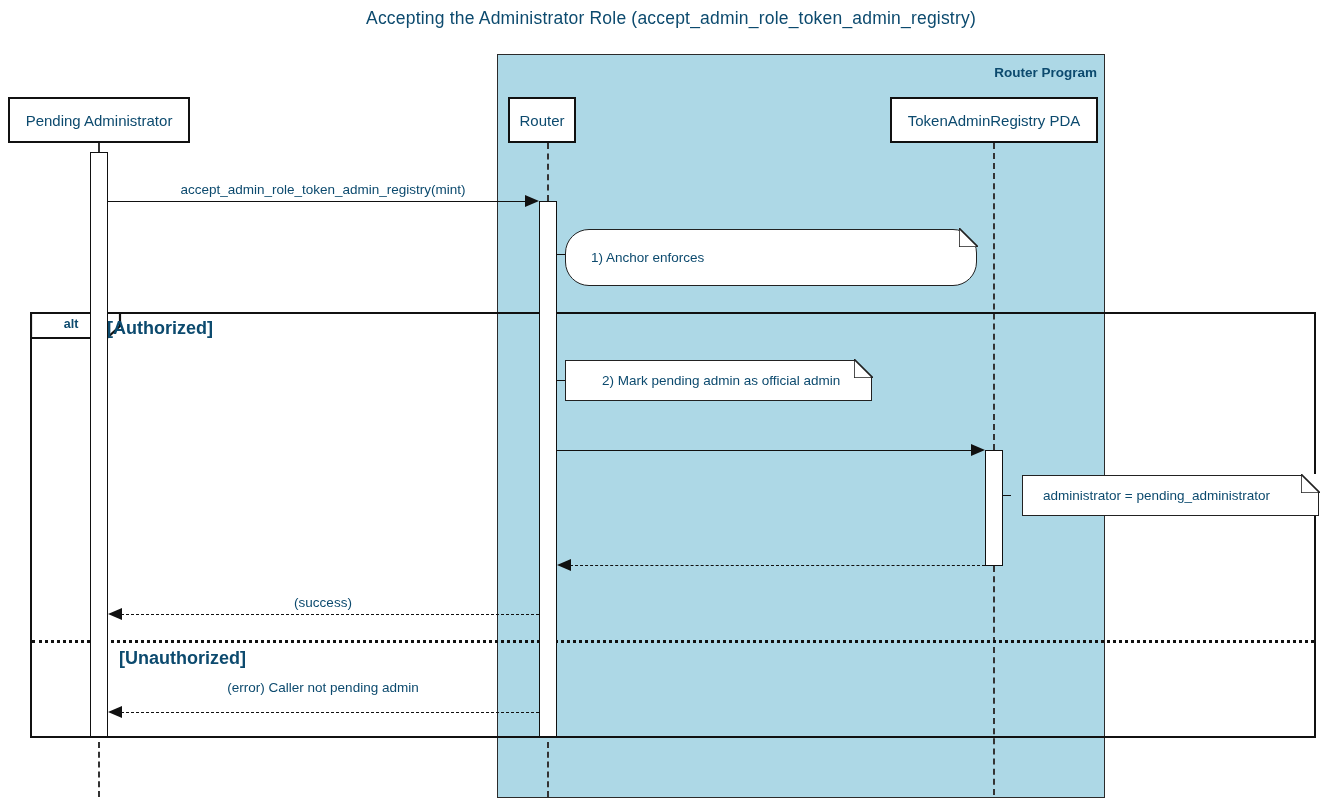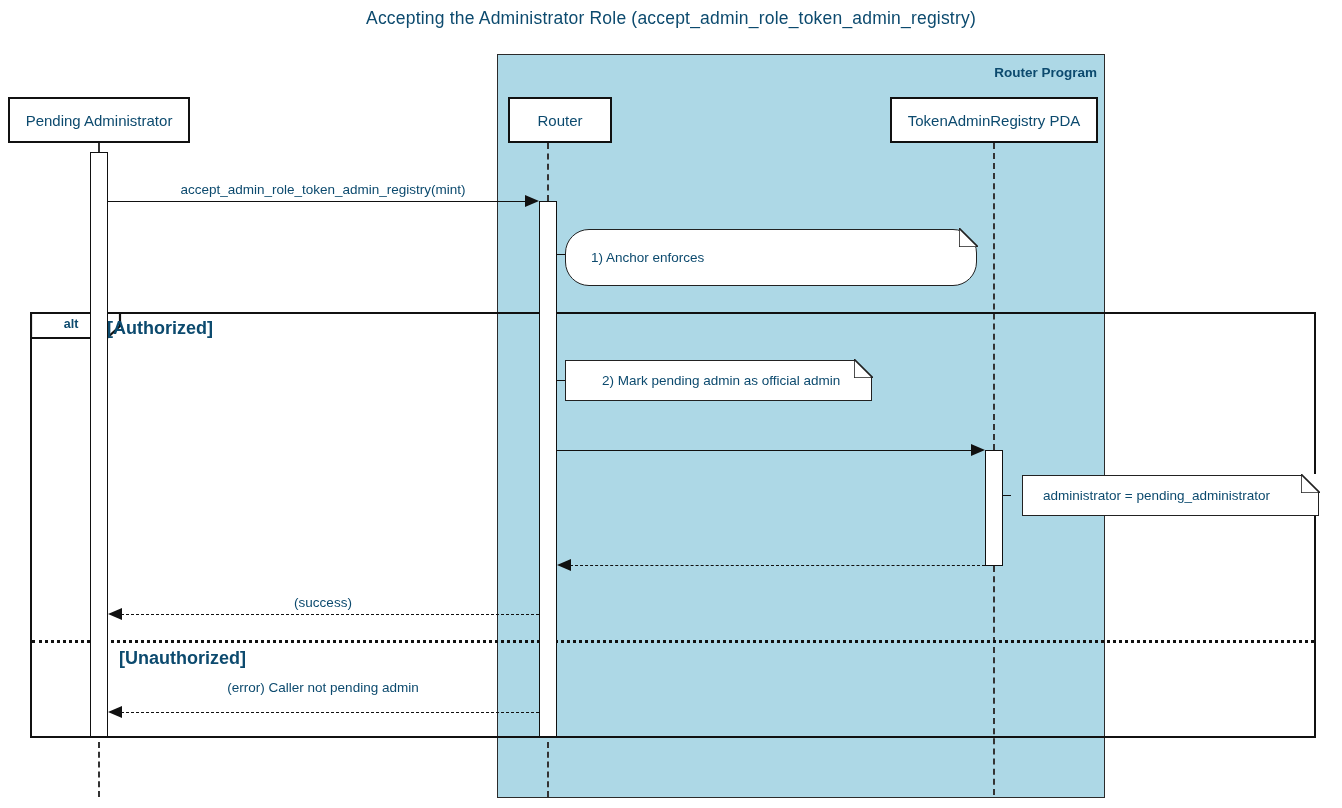--- a/index.html
+++ b/index.html
@@ -76,21 +76,21 @@
   <div class="lifeline solid" style="left:98px;top:143px;height:10px;"></div>
   <div class="lifeline" style="left:98px;top:742px;height:55px;"></div>
   <div class="lifeline" style="left:547px;top:143px;height:58px;"></div>
   <div class="lifeline" style="left:547px;top:742px;height:55px;"></div>
   <div class="lifeline" style="left:993px;top:143px;height:307px;"></div>
   <div class="lifeline" style="left:993px;top:566px;height:229px;"></div>
 
   <div class="participant" style="left:8px;width:182px;">
     <span>Pending Administrator</span>
   </div>
-  <div class="participant" style="left:508px;width:104px;">
+  <div class="participant" style="left:508px;width:68px;">
     <span>Router</span>
   </div>
   <div class="participant" style="left:890px;width:208px;">
     <span>TokenAdminRegistry PDA</span>
   </div>
 
   <div class="alt-frame">
     <svg class="alt-pentagon" width="92" height="27" viewBox="0 0 92 27">
       <polygon points="1,1 90,1 90,14 77,26 1,26" fill="#ffffff" stroke="#111" stroke-width="2.2"></polygon>
     </svg>

